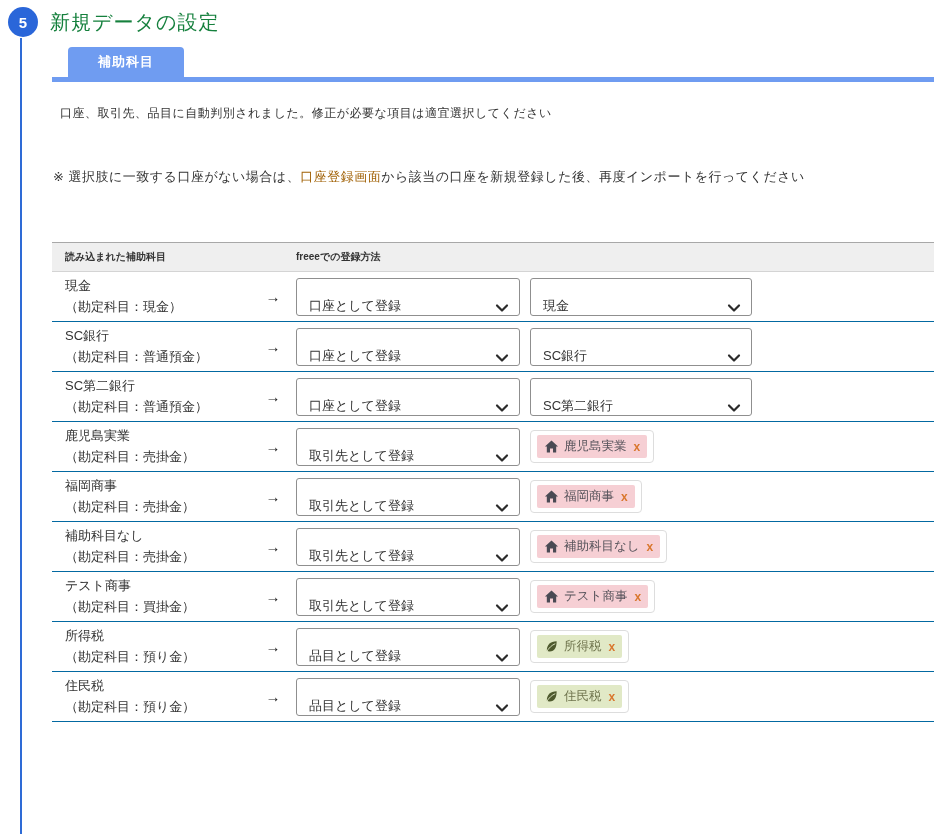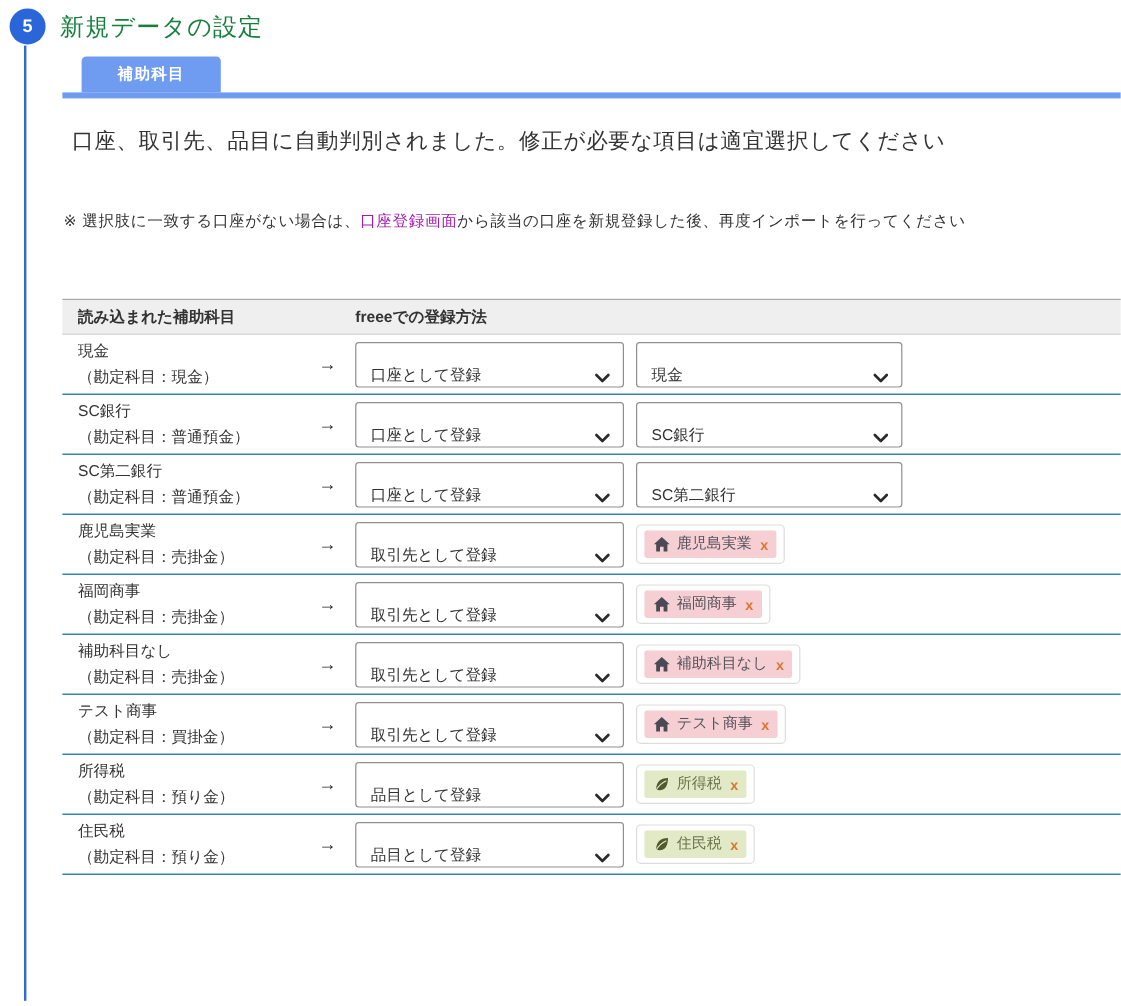--- a/index.html
+++ b/index.html
@@ -18,29 +18,29 @@
     height:796px; }
 
   
   .tab-bar { padding-top:9px; }
   .tab { display:inline-block; margin-left:16px; background:#6f9cf1; color:#fff;
     font-size:13px; font-weight:bold; padding:6px 0; width:116px; text-align:center;
     border-radius:4px 4px 0 0; letter-spacing:1px; }
   .tab-underline { height:5px; background:#6f9cf1; width:882px; }
 
   
-  .notice1 { margin-top:23px; padding-left:8px; font-size:18px; letter-spacing:0.5px; }
+  .notice1 { margin-top:23px; padding-left:8px; font-size:12px; letter-spacing:0.5px; }
   .notice2 { margin-top:46px; padding-left:1px; font-size:13px; letter-spacing:0.5px; }
-  .link { color:#a21caf; cursor:pointer; text-decoration:none; }
+  .link { color:#a16207; cursor:pointer; text-decoration:none; }
 
   
   .table { margin-top:56px; width:882px; }
   .thead { display:flex; align-items:center; height:30px; background:#efefef;
     border-top:1px solid #a8a8a8; border-bottom:1px solid #d4d4d4; font-weight:bold;
-    font-size:13px; }
+    font-size:10px; }
   .row { display:flex; align-items:center; height:50px; border-bottom:1px solid #0369a1;
     font-size:13px; }
   .c-name { width:198px; padding-left:13px; line-height:1.55; }
   .c-name .sub { display:block; }
   .c-arrow { width:46px; text-align:center; font-size:15px; color:#222; }
   .c-method { width:229px; }
   .c-target { flex:1; padding-left:5px; display:flex; align-items:center; }
 
   
   .select { width:224px; height:38px; background:#fff; border:1px solid #8f8f8f;

